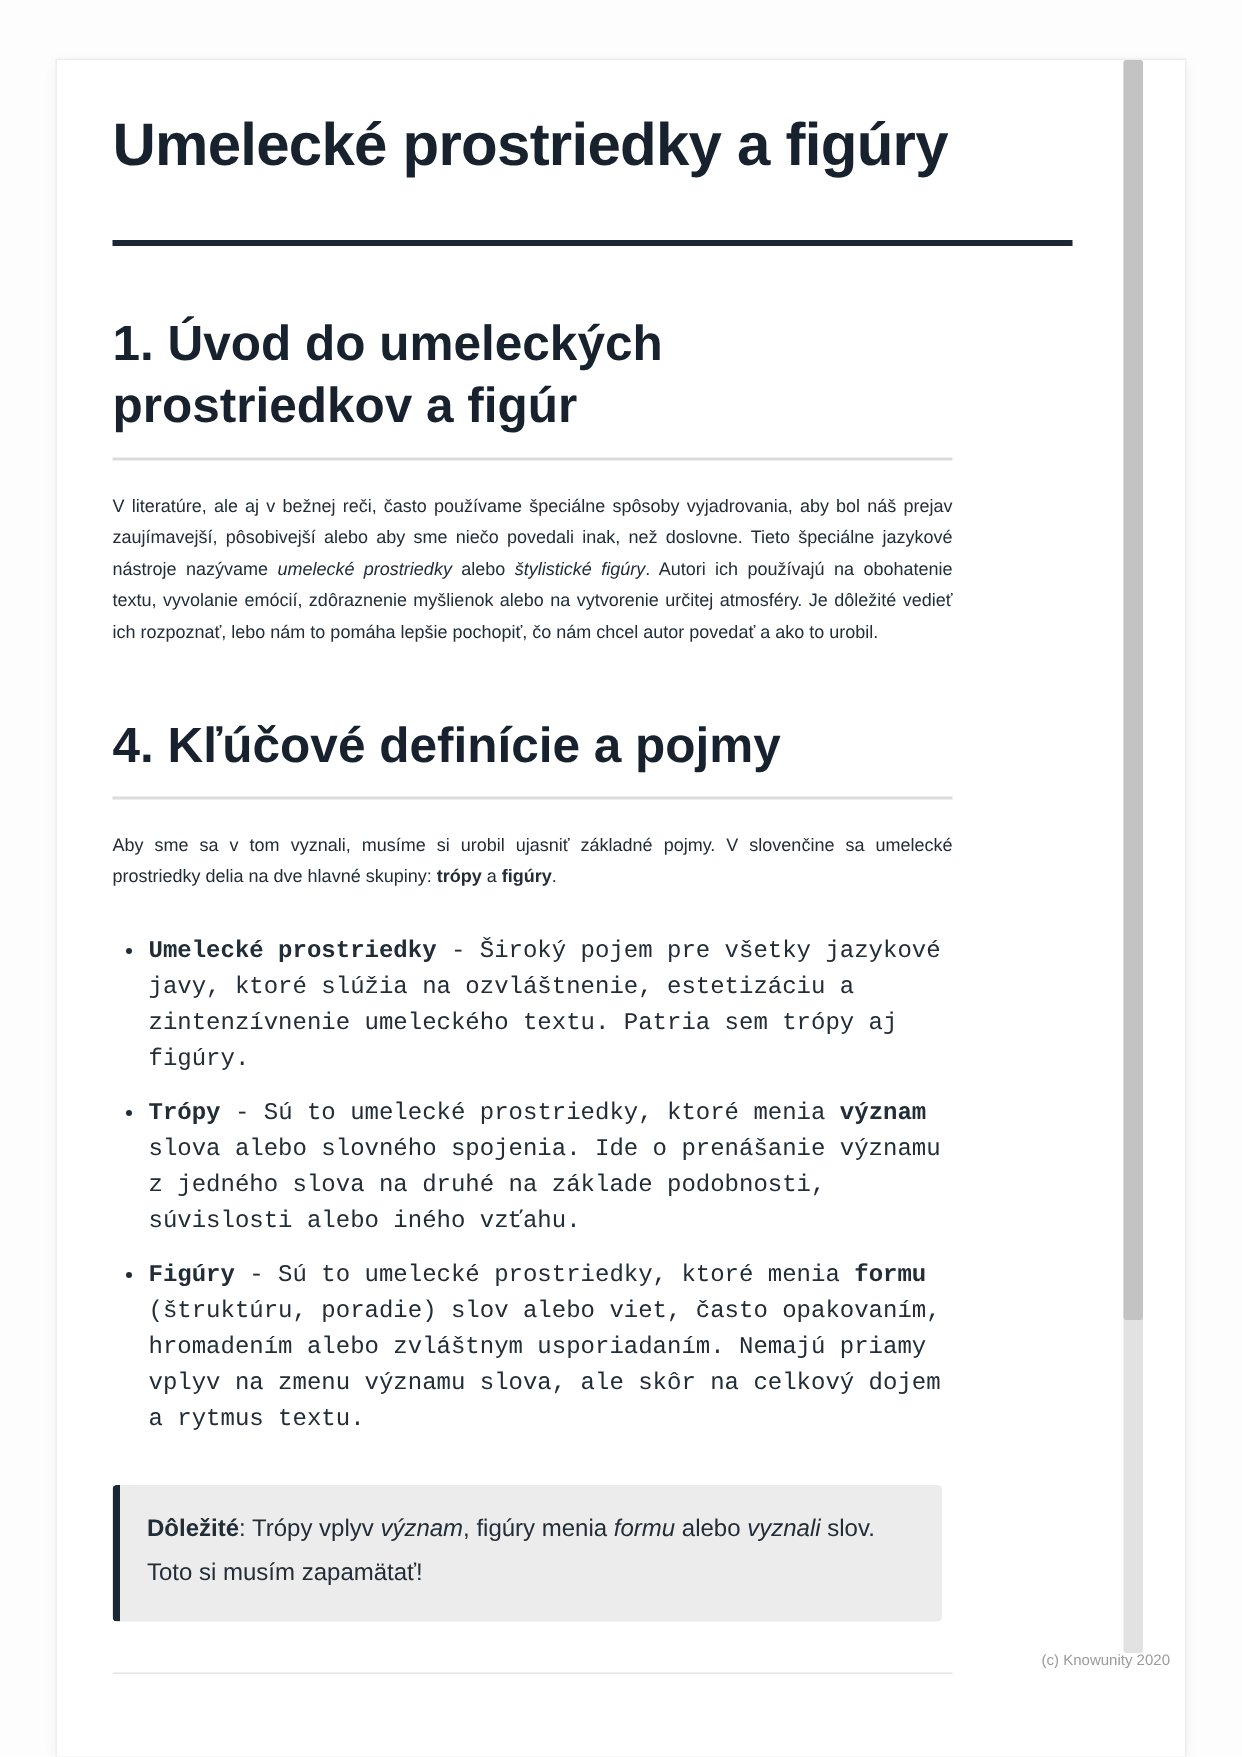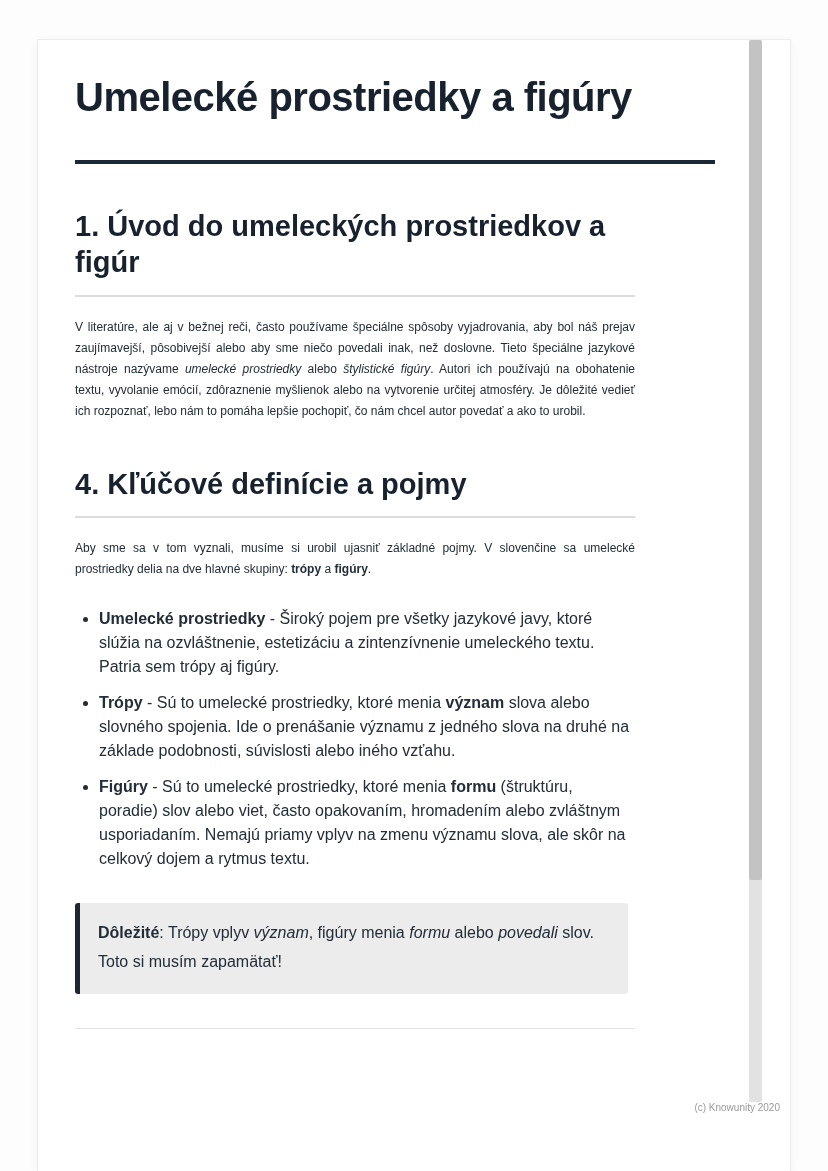--- a/index.html
+++ b/index.html
@@ -32,39 +32,40 @@
     line-height: 1.15;
     font-weight: bold;
     color: #18222e;
     letter-spacing: -0.5px;
     border-bottom: 4px solid #1b2734;
     padding-bottom: 40px;
   }
   h2.section-heading {
     width: 560px;
     margin: 44px 0 18px 0;
-    font-size: 29px;
+    font-size: 33px;
     line-height: 1.25;
     font-weight: bold;
     color: #18222e;
     border-bottom: 2px solid #dcdcdc;
     padding-bottom: 14px;
   }
   p.body-text {
     width: 560px;
     margin: 20px 0;
     font-size: 12px;
     line-height: 1.76;
     text-align: justify;
     color: #222d38;
   }
   ul.def-list {
     width: 535px;
     margin: 26px 4px 0 0;
     padding-left: 24px;
+    font-family: Liberation Mono, monospace;
   }
   ul.def-list li {
     font-size: 16px;
     line-height: 1.5;
     margin-bottom: 12px;
     color: #222d38;
   }
   .callout {
     width: 508px;
     margin: 32px 0 0 0;
@@ -125,21 +126,21 @@
     <h2 class="section-heading">4. Kľúčové definície a pojmy</h2>
 
     <p class="body-text"><span>Aby sme sa v tom vyznali, musíme si urobil ujasniť základné pojmy. V slovenčine sa umelecké prostriedky delia na dve hlavné skupiny: </span><strong>trópy</strong><span> a </span><strong>figúry</strong><span>.</span></p>
 
     <ul class="def-list">
       <li><strong>Umelecké prostriedky</strong><span> - Široký pojem pre všetky jazykové javy, ktoré slúžia na ozvláštnenie, estetizáciu a zintenzívnenie umeleckého textu. Patria sem trópy aj figúry.</span><strong></strong><span></span></li>
       <li><strong>Trópy</strong><span> - Sú to umelecké prostriedky, ktoré menia </span><strong>význam</strong><span> slova alebo slovného spojenia. Ide o prenášanie významu z jedného slova na druhé na základe podobnosti, súvislosti alebo iného vzťahu.</span></li>
       <li><strong>Figúry</strong><span> - Sú to umelecké prostriedky, ktoré menia </span><strong>formu</strong><span> (štruktúru, poradie) slov alebo viet, často opakovaním, hromadením alebo zvláštnym usporiadaním. Nemajú priamy vplyv na zmenu významu slova, ale skôr na celkový dojem a rytmus textu.</span></li>
     </ul>
 
-    <div class="callout"><strong>Dôležité</strong><span>: Trópy vplyv </span><em>význam</em><span>, figúry menia </span><em>formu</em><span> alebo </span><em>povedali</em><span> slov. Toto si musím zapamätať!</span></div>
+    <div class="callout"><strong>Dôležité</strong><span>: Trópy vplyv </span><em>význam</em><span>, figúry menia </span><em>formu</em><span> alebo </span><em>vyznali</em><span> slov. Toto si musím zapamätať!</span></div>
 
     <hr class="divider">
 
   </div>
 
   <div class="scrollbar-track">
     <div class="scrollbar-thumb"></div>
   </div>
 
   <div class="watermark">(c) Knowunity 2020</div>

